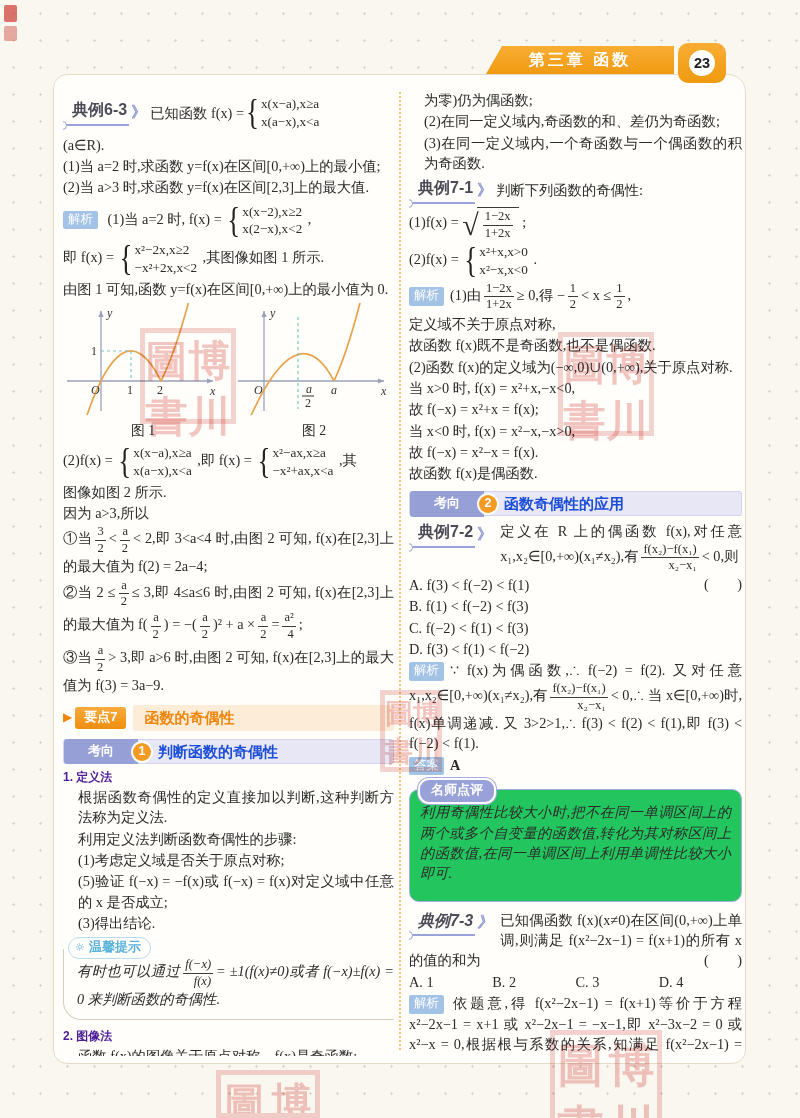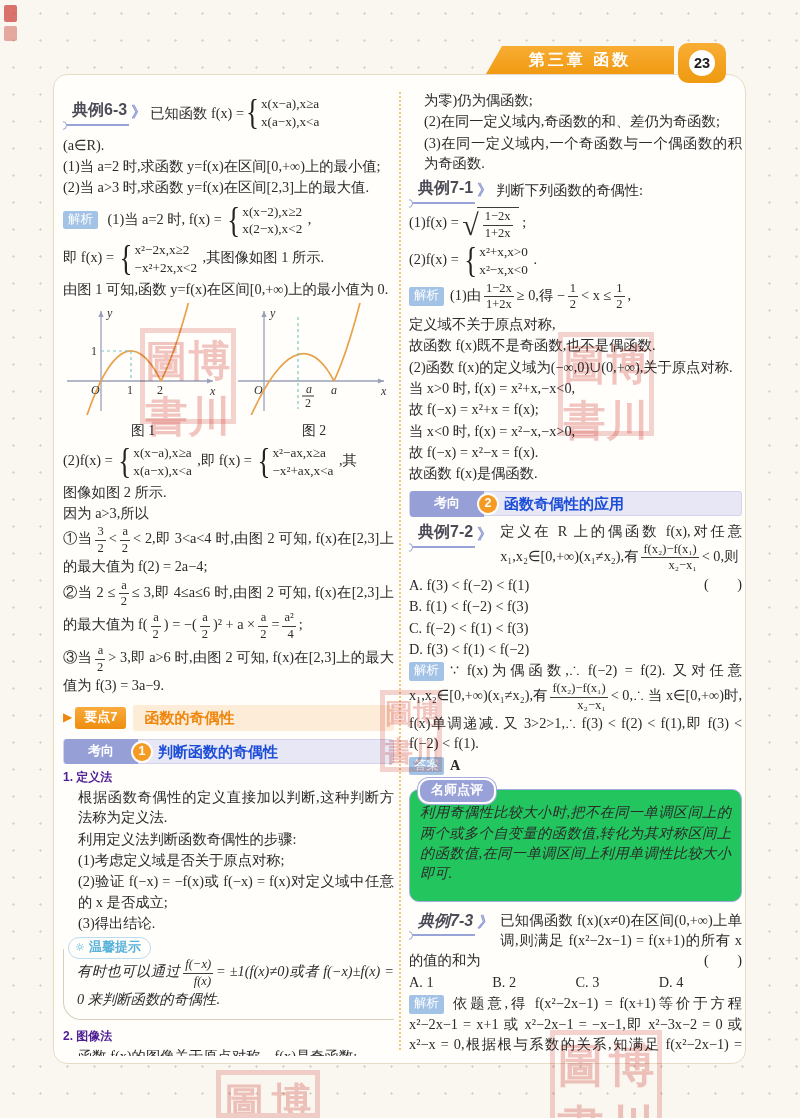--- a/index.html
+++ b/index.html
@@ -305,21 +305,21 @@
     <span class="kx-badge">考向</span>
     <span class="kx-num">1</span>
     <span class="kx-title">判断函数的奇偶性</span>
   </div>
 
   <div class="mh">1. 定义法</div>
   <div class="ind">
       <div class="para">根据函数奇偶性的定义直接加以判断,这种判断方法称为定义法.</div>
       <div class="para">利用定义法判断函数奇偶性的步骤:</div>
       <div class="para">(1)考虑定义域是否关于原点对称;</div>
-      <div class="para">(2)验证 f(−x) = −f(x)或 f(−x) = f(x)对定义域中任意的 x 是否成立;</div>
+      <div class="para">(5)验证 f(−x) = −f(x)或 f(−x) = f(x)对定义域中任意的 x 是否成立;</div>
       <div class="para">(3)得出结论.</div>
     </div>
 
   <div class="tipbox">
     <div class="tiplabel">
       <span class="tipicon">☼</span>
       <span>温馨提示</span>
     </div>
     <div class="para kai">
       <span>有时也可以通过</span><span class="frac">

